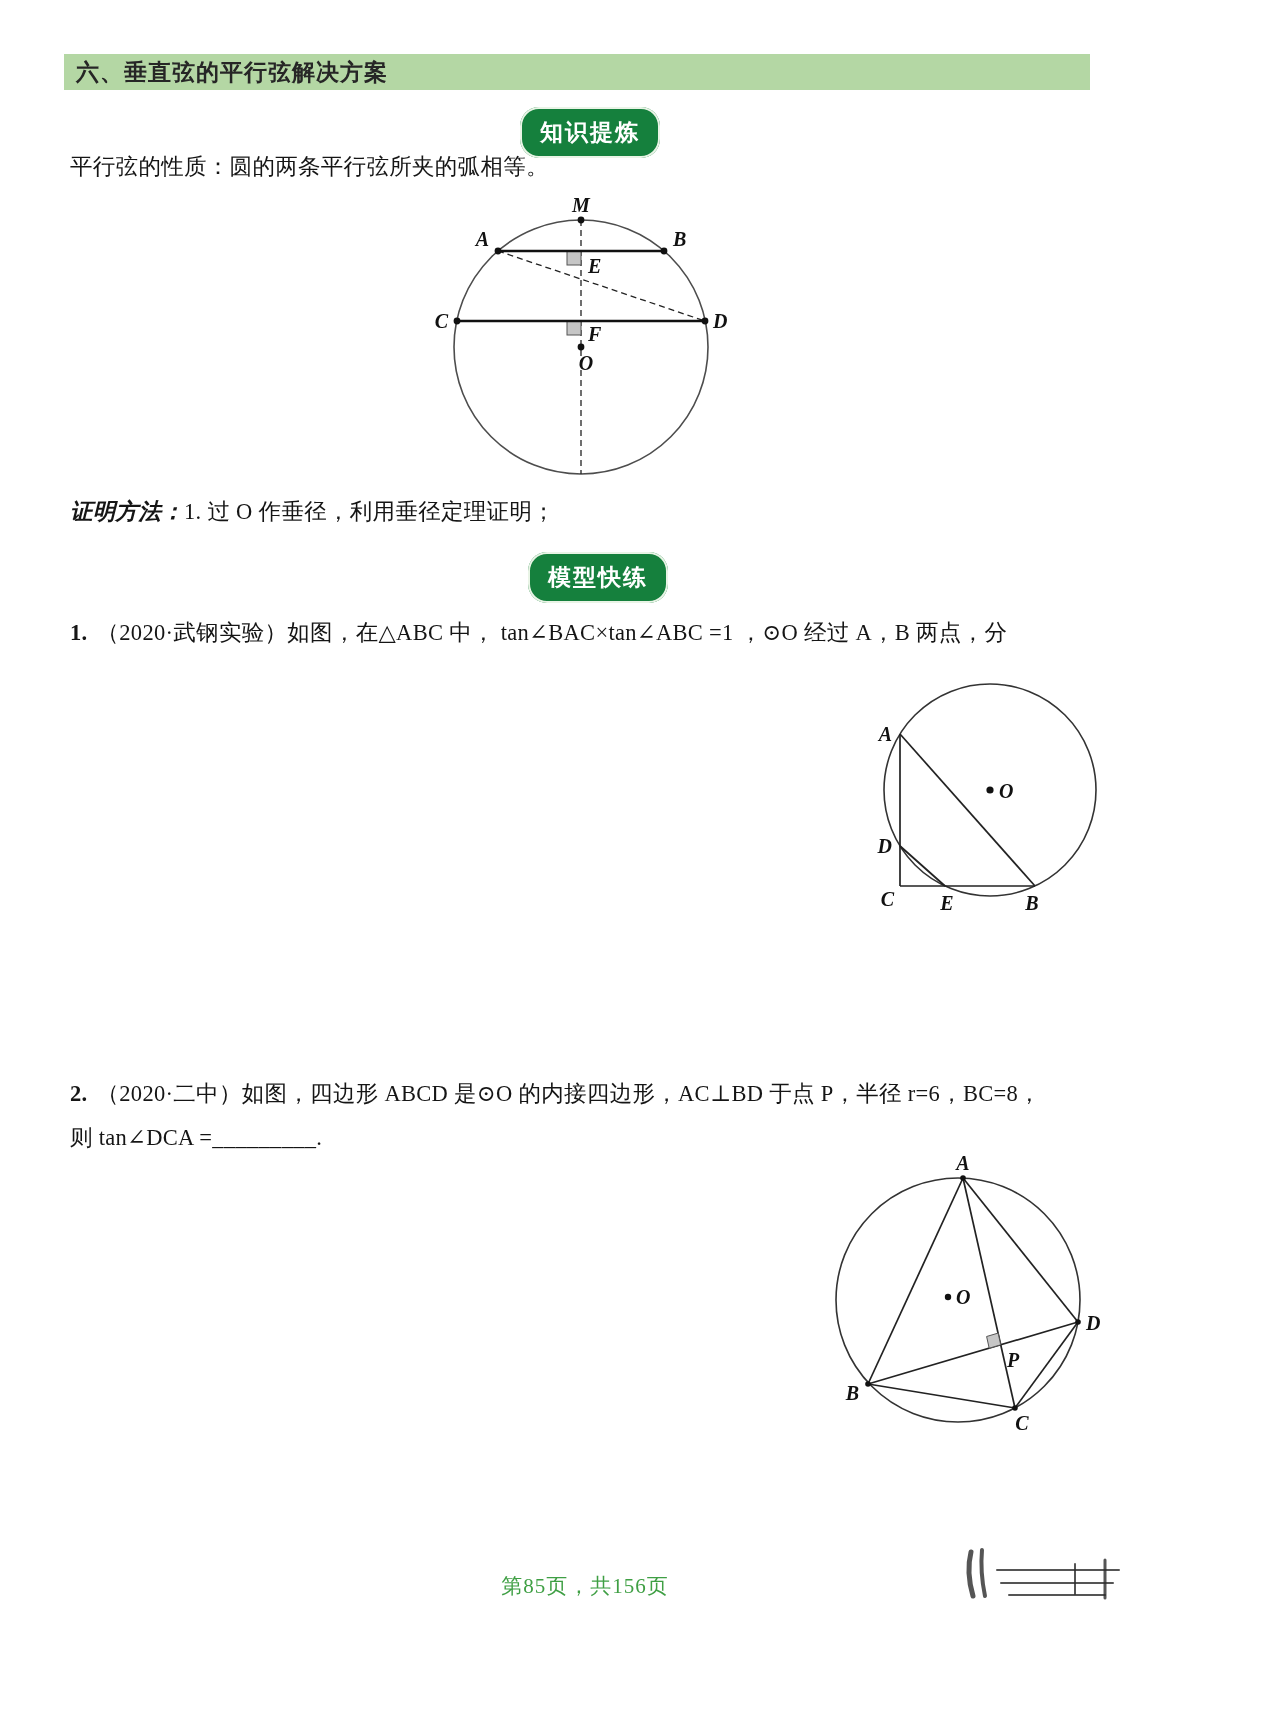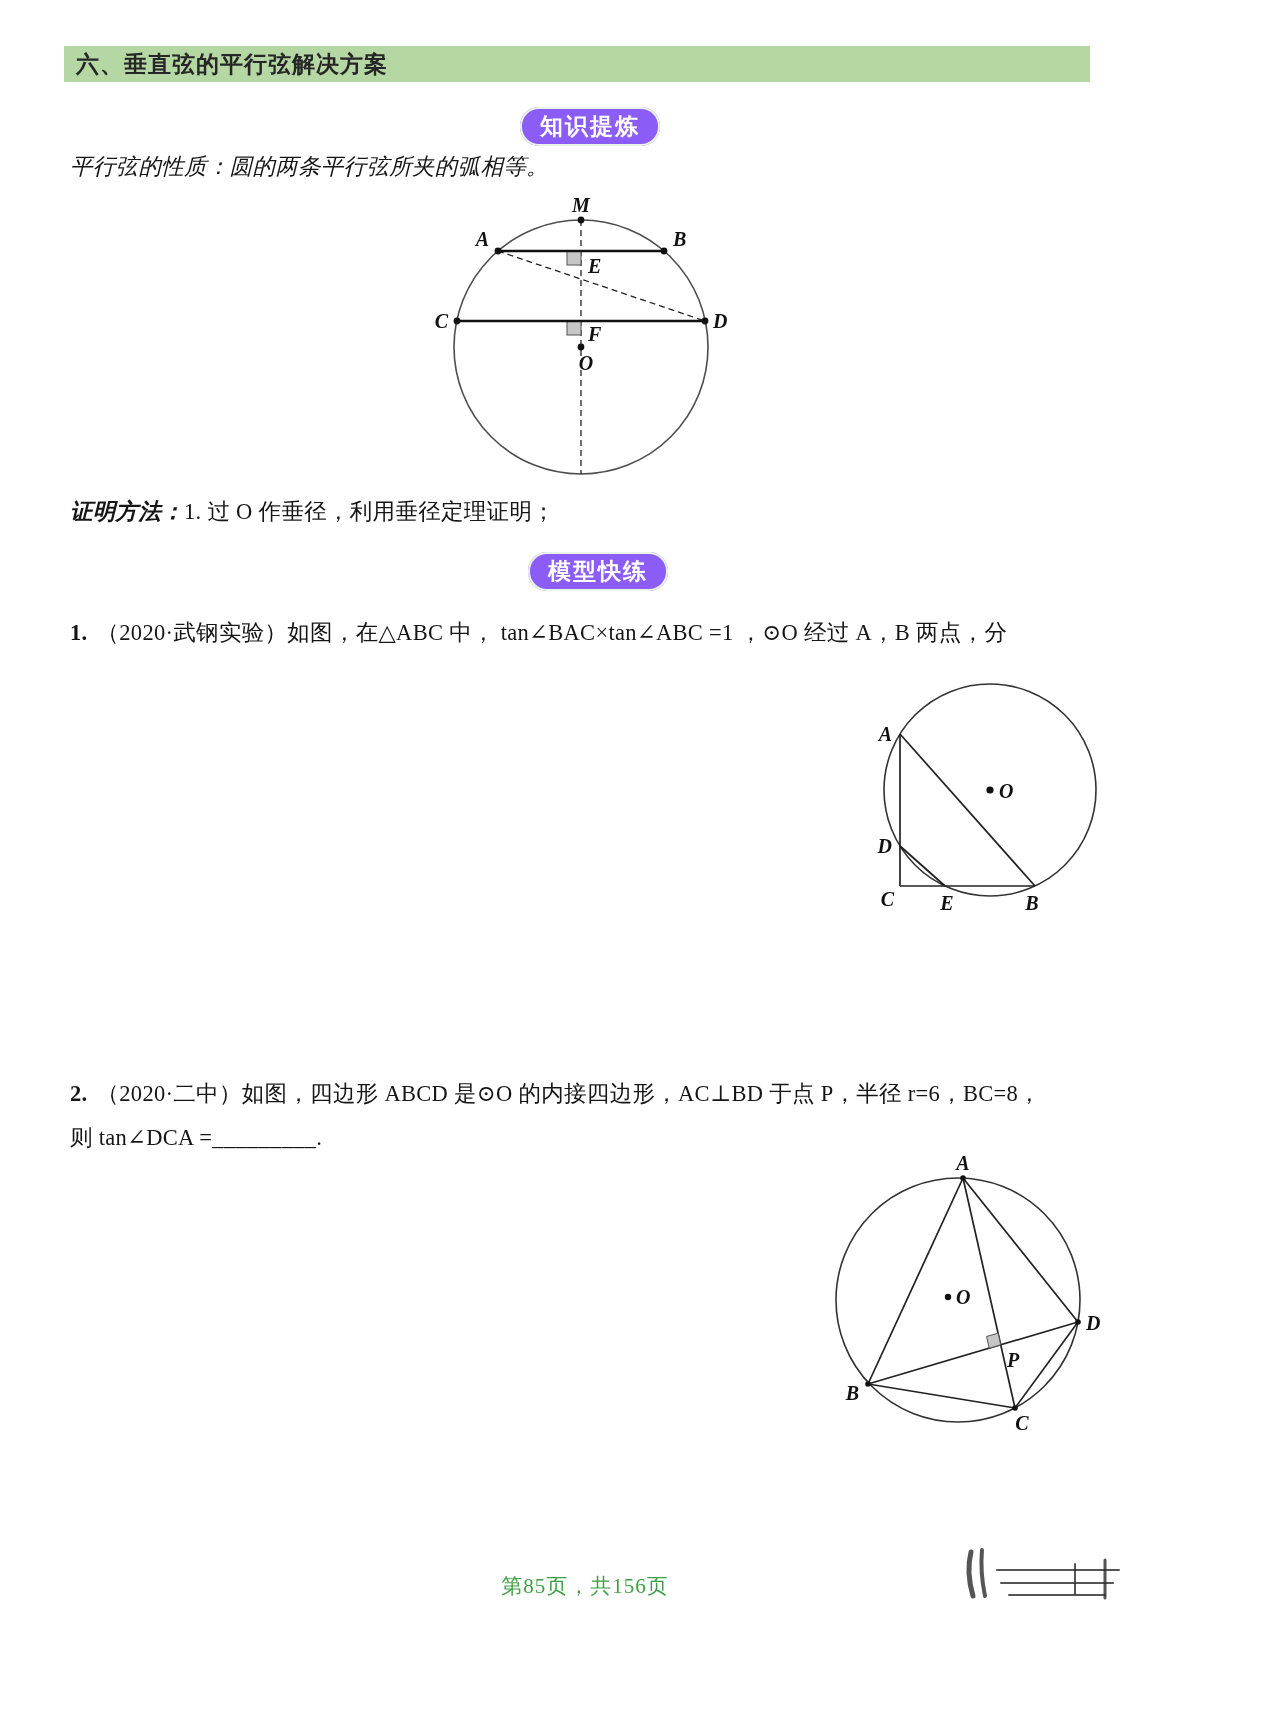--- a/index.html
+++ b/index.html
@@ -2,39 +2,39 @@
 <html><head>
 <meta charset="utf-8">
 <style>
   * { margin:0; padding:0; box-sizing:border-box; }
   html,body { background:#ffffff; }
   .page {
     position:relative; width:1280px; height:1719px; background:#ffffff;
     font-family:"Liberation Serif","DejaVu Serif",serif; color:#151515; overflow:hidden;
   }
   .header-bar {
-    position:absolute; left:64px; top:46px; width:1026px; height:36px;
+    position:absolute; left:64px; top:54px; width:1026px; height:36px;
     background:#b4d7a4; display:flex; align-items:center; padding-left:12px;
   }
   .header-bar .title {
     font-family:"Liberation Sans","DejaVu Sans",sans-serif;
     font-weight:bold; font-size:23px; color:#262626; letter-spacing:1px;
   }
   .badge {
-    position:absolute; background:#8b5cf6; color:#ffffff;
+    position:absolute; background:#15803d; color:#ffffff;
     font-family:Liberation Mono, monospace;
     font-weight:bold; font-size:23px; letter-spacing:2px;
-    padding:4px 20px; border-radius:19px; box-shadow:0 0 0 2px #e9f4e6 inset;
+    padding:10px 20px; border-radius:19px; box-shadow:0 0 0 2px #e9f4e6 inset;
   }
   .badge-knowledge { left:520px; top:107px; }
   .badge-practice  { left:528px; top:552px; }
   .t { position:absolute; font-size:22.5px; color:#151515; white-space:nowrap; letter-spacing:0.3px; }
   .bold { font-weight:bold;font-style:italic; }
   .num  { font-weight:bold; margin-right:9px; }
-  .intro-line  { left:70px; top:151px;font-style:italic; }
+  .intro-line  { left:70px; top:151px; }
   .proof-line1 { left:70px; top:496px; }
   .proof-line2 { left:70px; top:534px; }
   .p1-line1 { left:70px; top:617px; }
   .p1-line2 { left:70px; top:655px; }
   .p2-line1 { left:70px; top:1078px; }
   .p2-line2 { left:70px; top:1122px; }
   .footer {
     position:absolute; left:0; top:1572px; width:1170px; text-align:center;
     font-size:21px; color:#3f9f44; letter-spacing:1px;
   }

